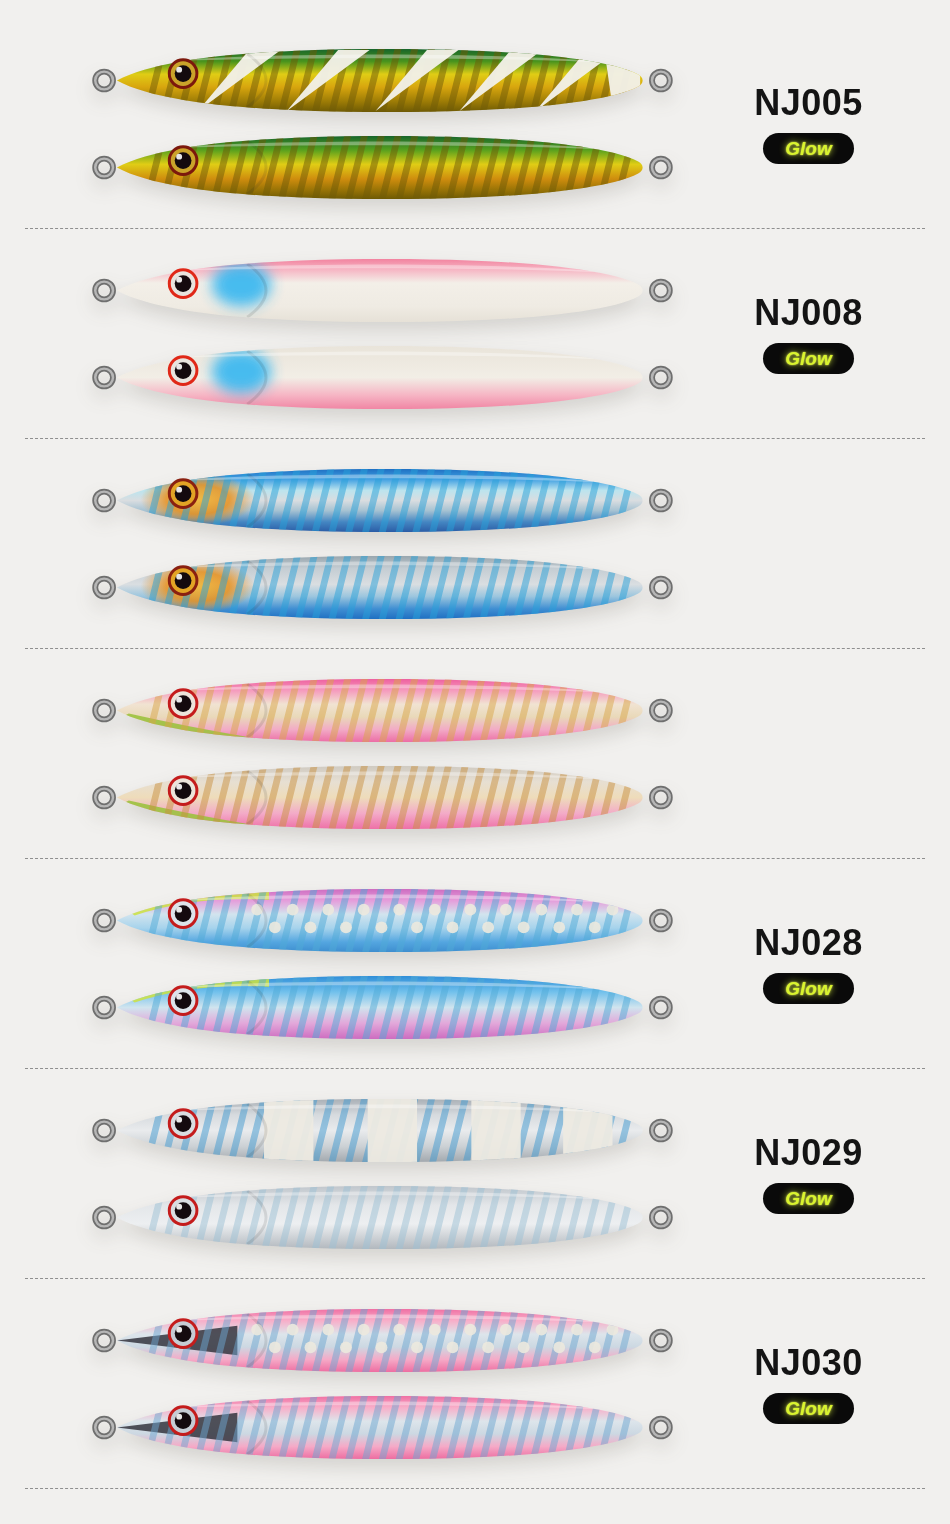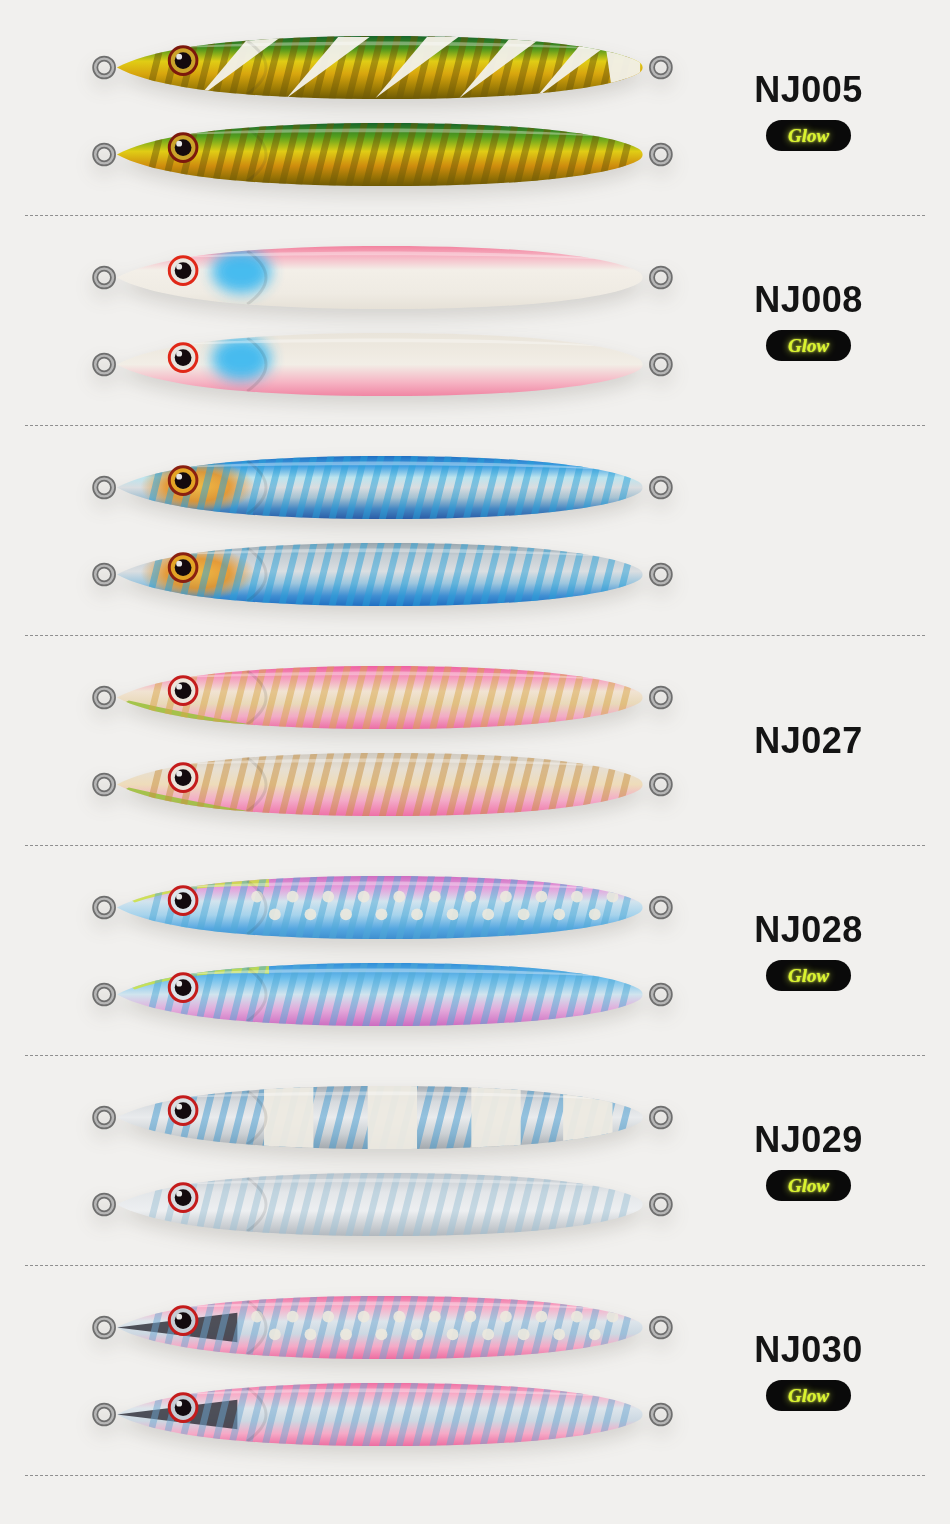--- a/index.html
+++ b/index.html
@@ -2,38 +2,38 @@
 <html><head>
 <meta charset="utf-8">
 <style>
   html,body{margin:0;padding:0;}
   body{
     width:950px;min-height:1524px;
     background:#f1f0ee;
     font-family:"Liberation Sans",sans-serif;
     overflow-x:hidden;
   }
-  .page{padding-top:6px;}
+  .page{padding-top:19px;}
   .section{height:209px;display:flex;align-items:center;}
   .lures{
     width:680px;margin-left:42px;
     display:flex;flex-direction:column;align-items:center;
     gap:10px;box-sizing:border-box;
   }
   .lure svg{display:block;filter:drop-shadow(0 9px 9px rgba(70,62,52,0.16));}
   .meta{
     flex:1;display:flex;flex-direction:column;align-items:center;justify-content:center;
     gap:11px;padding-right:55px;
   }
   .model{
     font-size:36px;font-weight:700;color:#141414;letter-spacing:0.5px;
     line-height:1.1;
   }
   .glow-badge{
-    font-family:Liberation Serif, serif;font-style:italic;font-weight:700;
+    font-family:Liberation Sans, sans-serif;font-style:italic;font-weight:700;
     font-size:19px;line-height:1;
     padding:6px 22px;border-radius:16px;
     text-shadow:0 0 7px rgba(220,248,60,0.95),0 0 2px rgba(255,255,120,0.9);
   }
   .glow-badge:empty{display:none;}
   .divider{height:0;border-top:1px dashed #8f8f8f;margin:0 25px;}
 </style>
 </head>
 <body style="background: rgb(241, 240, 238);">
 
@@ -373,24 +373,20 @@
             <path d="M26,39 C70,15 175,7 300,7 C430,7 524,17 554,33 C560,36 560,42 554,45 C524,61 430,71 300,71 C175,71 70,63 26,39 Z" fill="url(#g3_1)"></path>
             <path d="M30,46 Q90,72 160,66 Q100,56 38,42 Z" fill="#9cc23f" opacity="0.9" clip-path="url(#c3_1)"></path>
             <rect x="55" y="7" width="495" height="64" fill="url(#r3_1)" opacity="0.5" clip-path="url(#c3_1)"></rect>
             <path d="M158,12 Q196,39 158,66" stroke="rgba(40,40,40,0.12)" stroke-width="3" fill="none" clip-path="url(#c3_1)"></path>
             <path d="M60,20 C180,10 430,10 540,22 C430,15 180,15 60,20 Z" fill="#ffffff" opacity="0.35" clip-path="url(#c3_1)"></path>
             <circle cx="93" cy="32" r="14" fill="#ece4da" stroke="#c41c1c" stroke-width="3"></circle>
             <circle cx="93" cy="32" r="8.5" fill="#140a0e"></circle>
             <circle cx="89" cy="28" r="3" fill="#ffffff" opacity="0.9"></circle>
           </svg>
         </div>
-    </div>
-    <div class="meta">
-      <div class="model">NJ027</div>
-
     </div>
   </section>
   <div class="divider"></div>
 
   <section class="section">
     <div class="lures">
       <div class="lure">
           <svg viewBox="0 0 590 78" width="585" height="77">
             <defs>
               <linearGradient id="g4_0" x1="0" y1="0" x2="0" y2="1">

